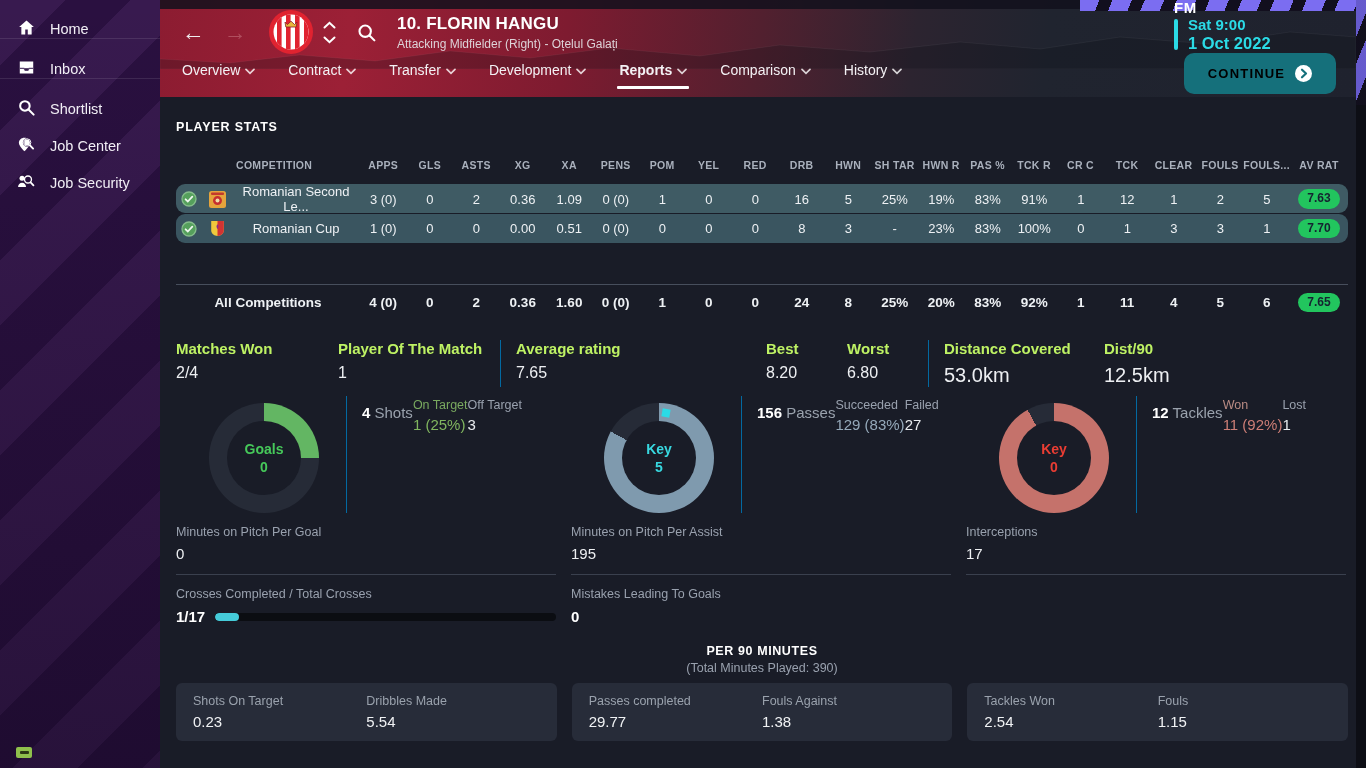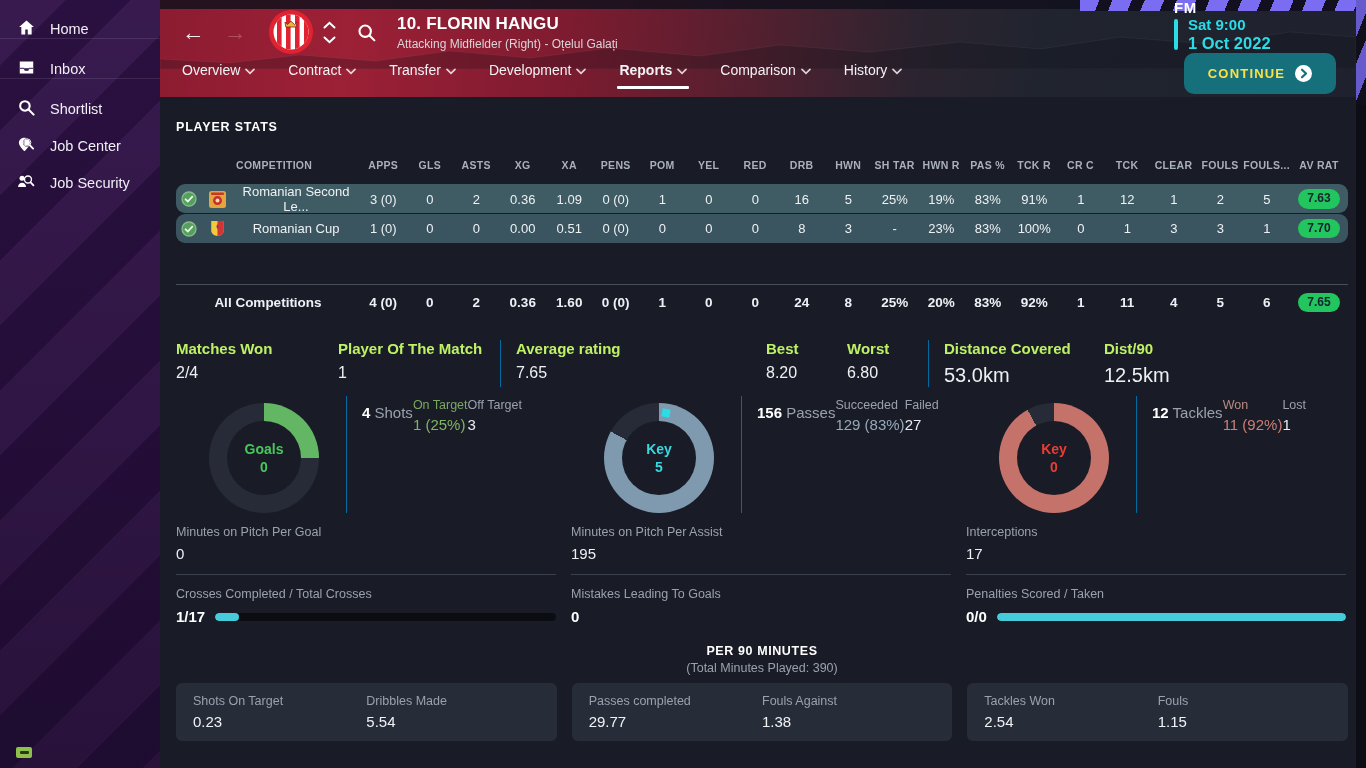--- a/index.html
+++ b/index.html
@@ -50,21 +50,21 @@
   .p-sub { color:#ddd3d8; font-size:12px; }
 
   .right-group { margin-left:auto; display:flex; padding-right:20px;flex-direction:column; }
   .fm-label { color:#fff; font-weight:bold; font-size:15px; letter-spacing:.5px; margin-left:26px; }
   .date-wrap { display:flex; align-items:center; margin-left:26px; }
   .date-bar { width:4px; height:31px; border-radius:2px; background:#2bdbe6; }
   .date-text { margin-left:10px; display:flex; flex-direction:column; gap:1px; }
   .date-top { color:#2bdbe6; font-size:15px; font-weight:bold; }
   .date-main { color:#2bdbe6; font-size:16.5px; font-weight:bold; }
   .continue-btn { margin-left:36px; width:152px; height:41px; background:#15707b; border:none; border-radius:10px;
-    color:#fde047; font-weight:bold; font-size:13px; letter-spacing:1.2px; cursor:pointer;
+    color:#000000; font-weight:bold; font-size:13px; letter-spacing:1.2px; cursor:pointer;
     display:flex; align-items:center; justify-content:center; gap:10px; font-family:inherit; }
 
   .tabs { position:absolute; bottom:0; left:0; display:flex; gap:33px; padding:0 0 14px 22px; }
   .tab { position:relative; display:flex; align-items:center; gap:5px; color:#f3f1f4; font-size:14px;
     background:none; border:none; cursor:pointer; font-family:inherit; padding:0 0 5px 0; }
   .tab.active { font-weight:bold; }
   .tab.active::after { content:""; position:absolute; left:-2px; right:-2px; bottom:-6px; height:3px;
     background:#fff; border-radius:1px; }
   .chev { opacity:.8; margin-top:2px; }
 
@@ -587,29 +587,20 @@
           <div class="bar-line">
               <span class="bar-value">0</span>
             </div>
         </div>
       </div>
       <div class="mid-col">
         <div class="mid-top">
           <div class="mid-label">Interceptions</div>
           <div class="mid-value">17</div>
         </div>
-        <div class="mid-bottom">
-          <div class="mid-label">Penalties Scored / Taken</div>
-          <div class="bar-line">
-            <span class="bar-value">0/0</span>
-            <div class="bar-track">
-              <div class="bar-fill" style="width: 100%;"></div>
-            </div>
-          </div>
-        </div>
       </div>
     </div>
 
     <div class="per90-head">
       <div class="per90-title">PER 90 MINUTES</div>
       <div class="per90-sub">(Total Minutes Played: 390)</div>
     </div>
 
     <div class="cards-row">
       <div class="p90-card">

